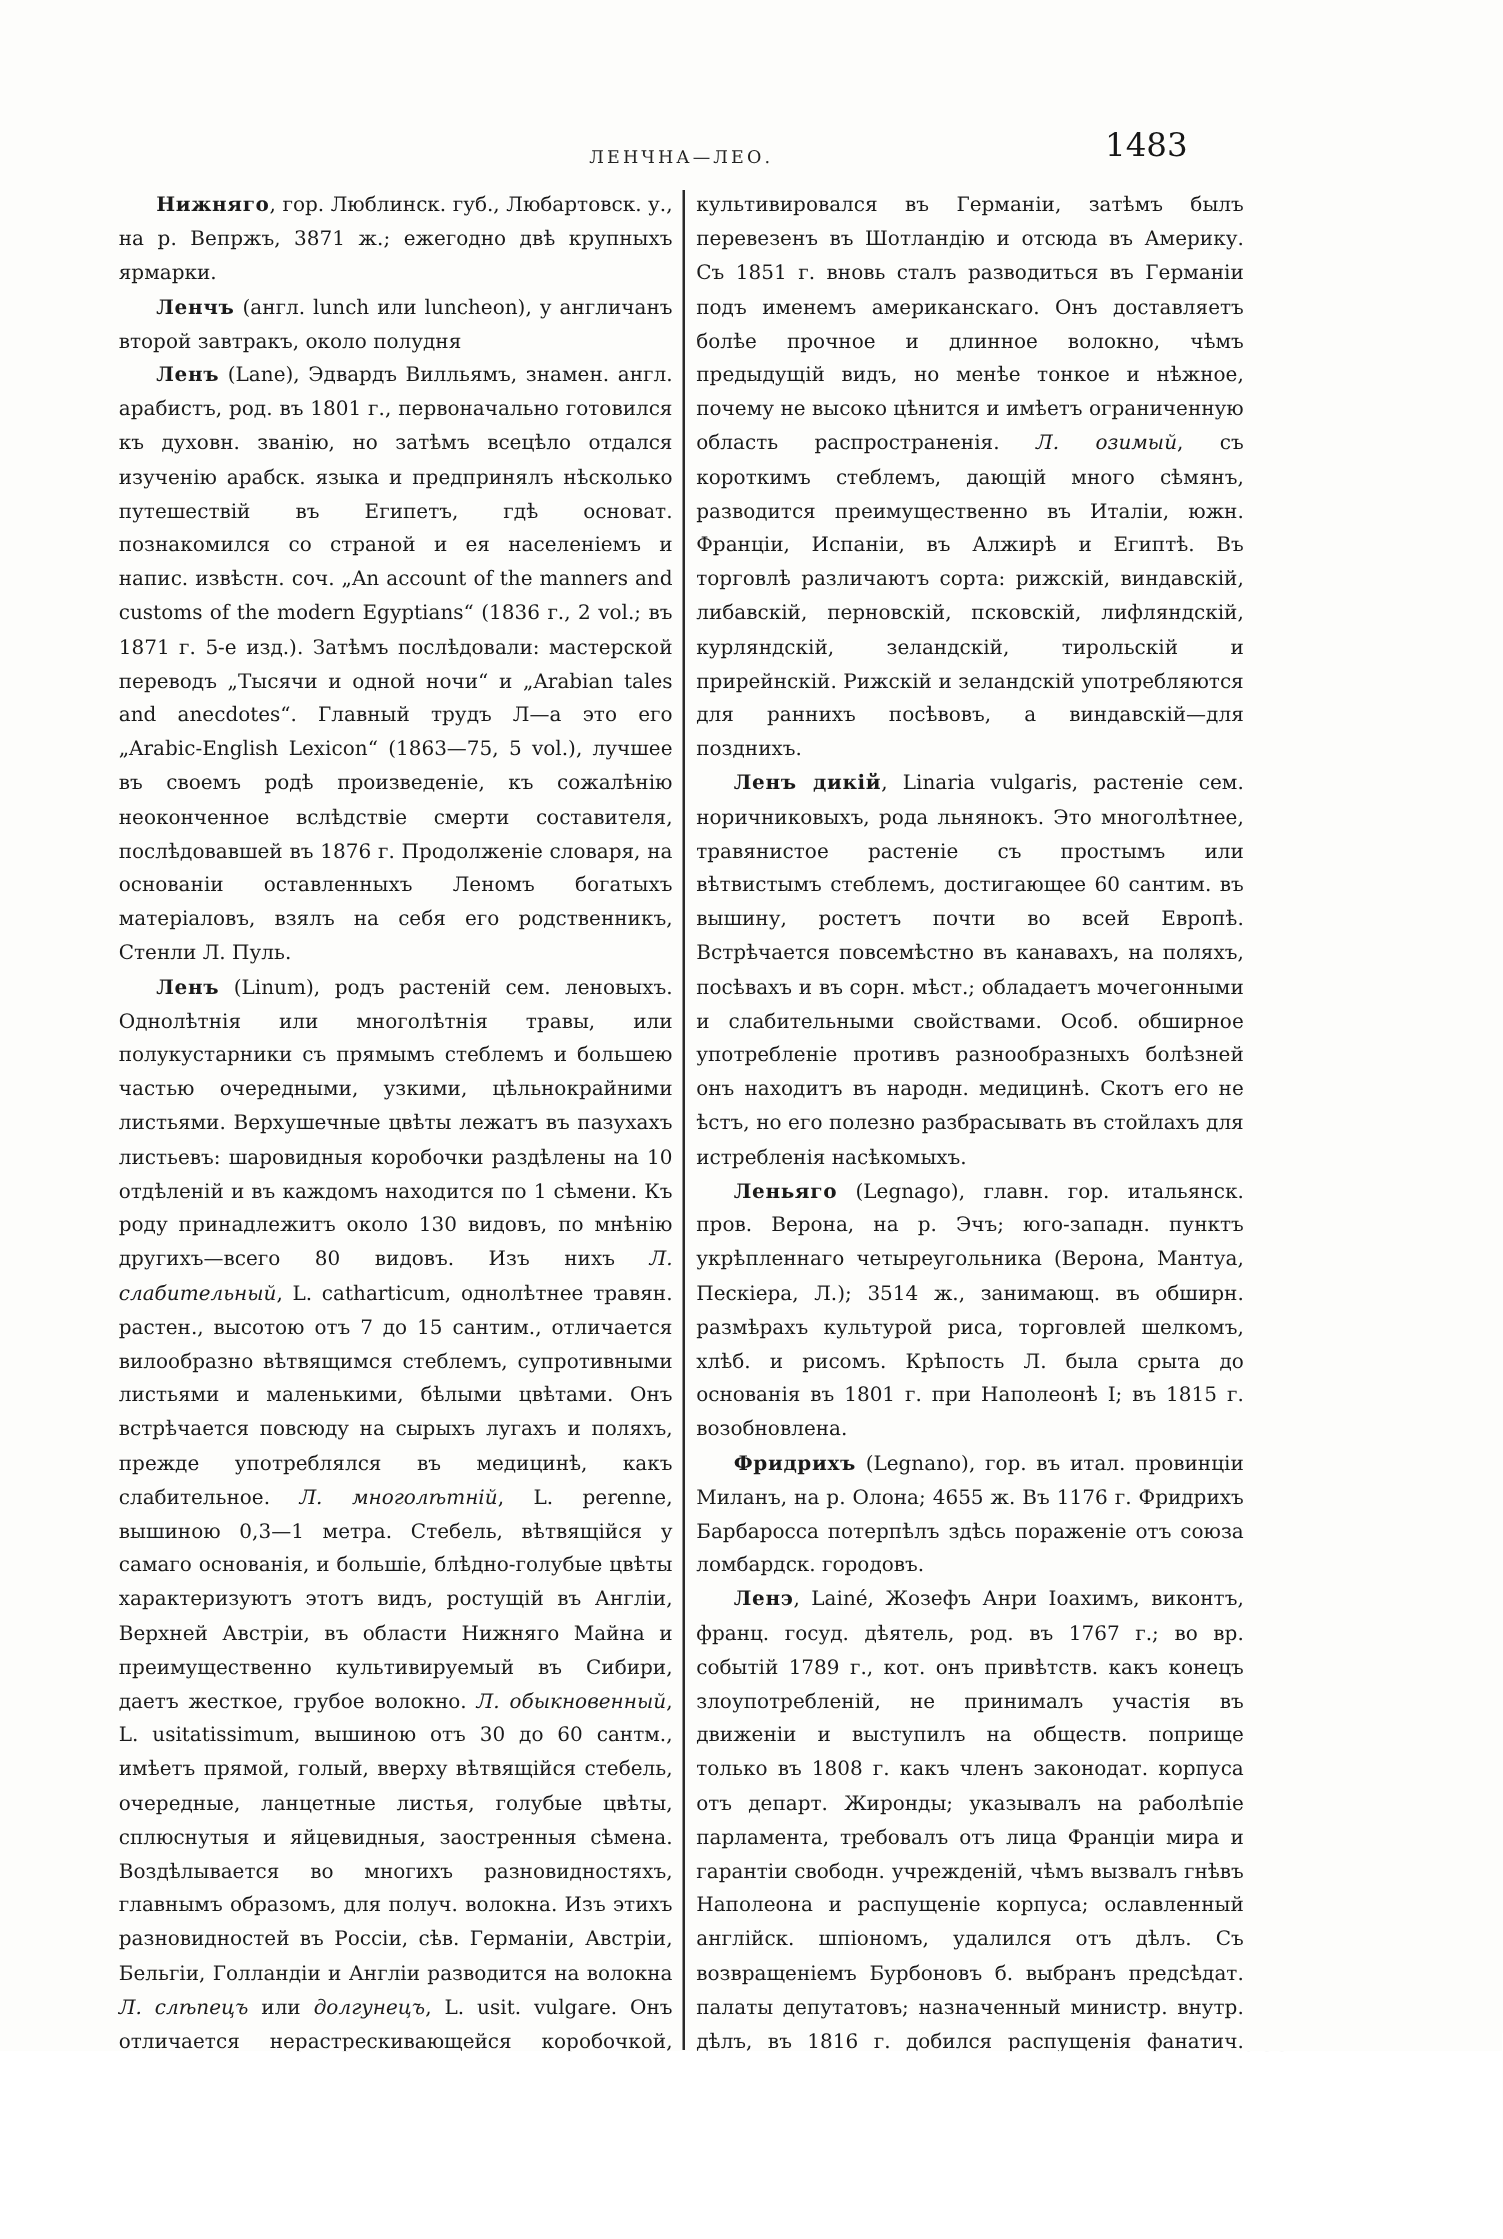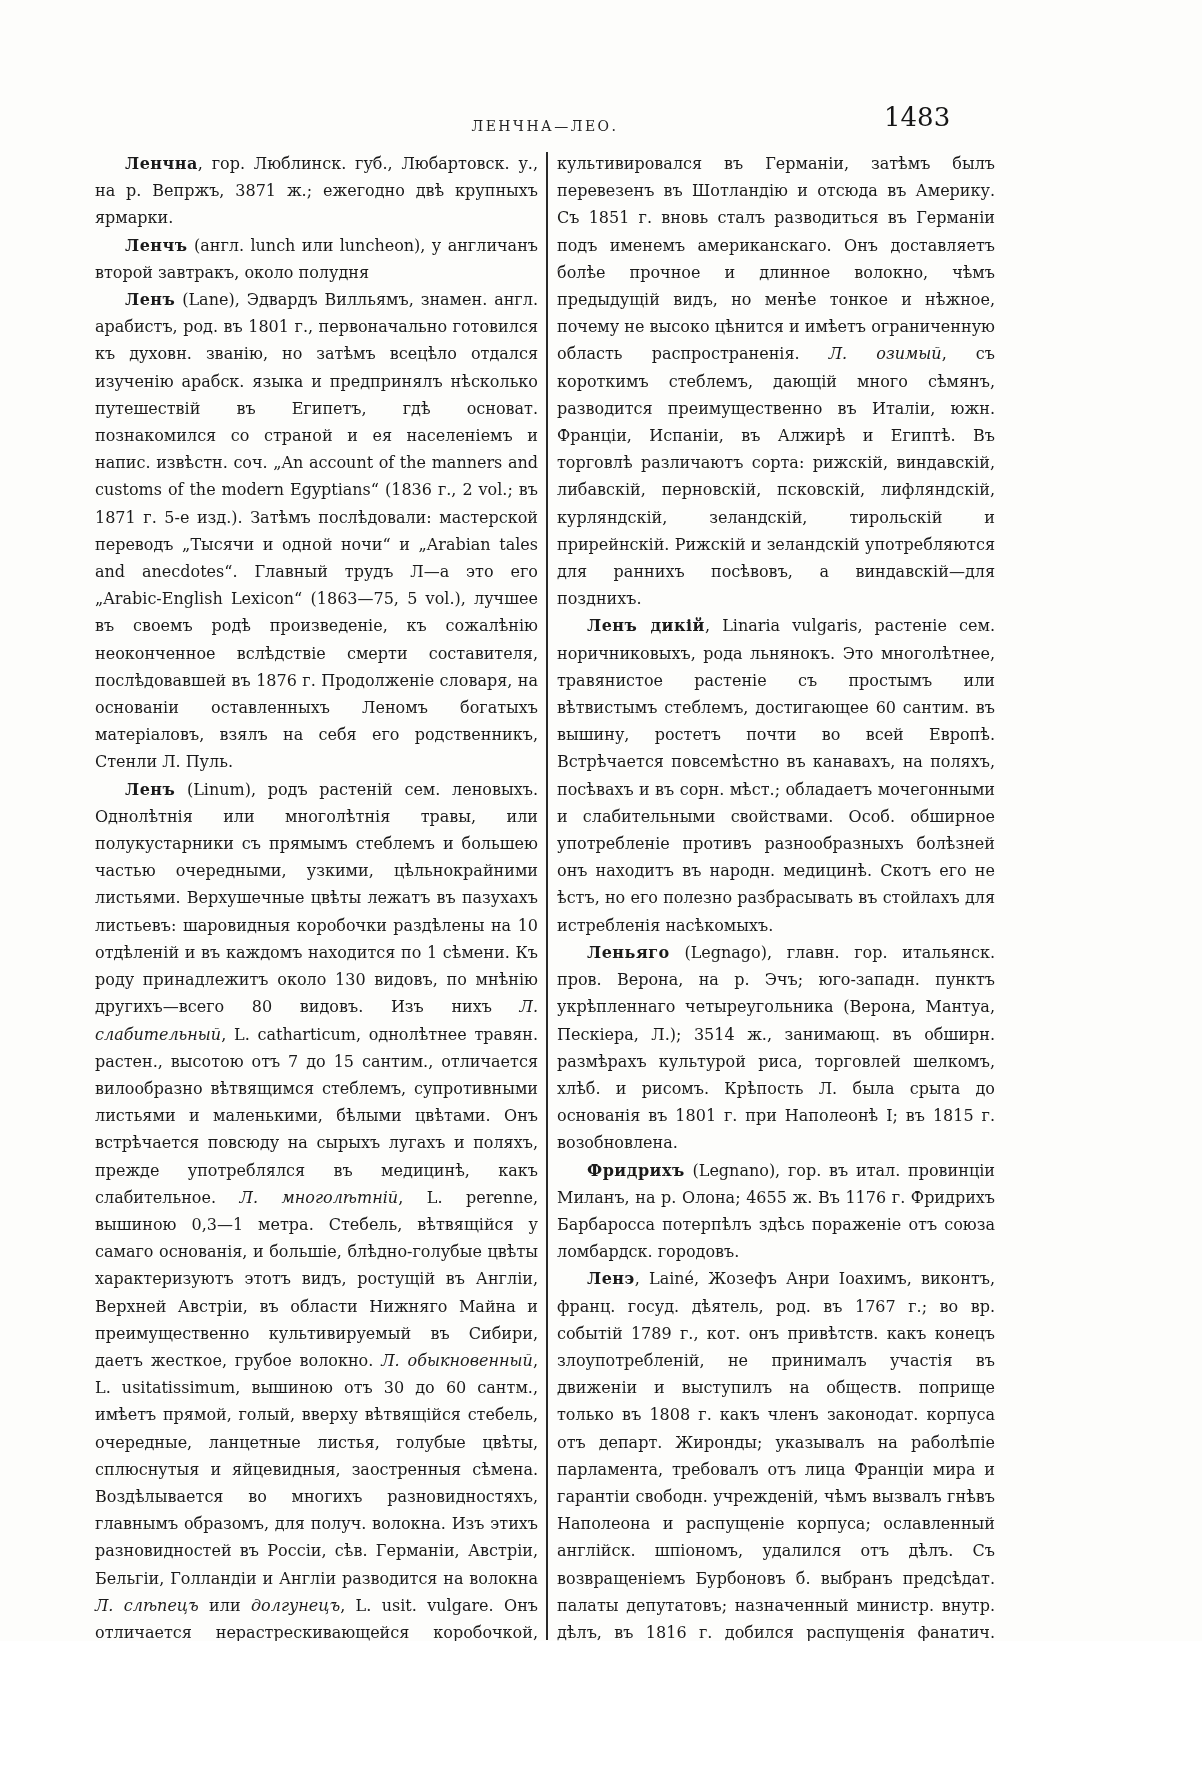--- a/index.html
+++ b/index.html
@@ -51,21 +51,21 @@
 </head>
 <body>
 
 <div class="page">
   <div class="running-header">ЛЕНЧНА—ЛЕО.</div>
   <div class="page-number">1483</div>
 
   <div class="column-divider"></div>
 
   <div class="col col-left">
-      <p class="para indent"><span class="headword">Ленчна</span><span>, гор. Люблинск. губ., Любартовск. у., на р. Вепржъ, 3871 ж.; ежегодно двѣ крупныхъ ярмарки.</span></p>
+      <p class="para indent"><span class="headword">Нижняго</span><span>, гор. Люблинск. губ., Любартовск. у., на р. Вепржъ, 3871 ж.; ежегодно двѣ крупныхъ ярмарки.</span></p>
       <p class="para indent"><span class="headword">Ленчъ</span><span> (англ. lunch или luncheon), у англичанъ второй завтракъ, около полудня</span></p>
       <p class="para indent"><span class="headword">Ленъ</span><span> (Lane), Эдвардъ Вилльямъ, знамен. англ. арабистъ, род. въ 1801 г., первоначально готовился къ духовн. званію, но затѣмъ всецѣло отдался изученію арабск. языка и предпринялъ нѣсколько путешествій въ Египетъ, гдѣ основат. познакомился со страной и ея населеніемъ и напис. извѣстн. соч. „An account of the manners and customs of the modern Egyptians“ (1836 г., 2 vol.; въ 1871 г. 5-е изд.). Затѣмъ послѣдовали: мастерской переводъ „Тысячи и одной ночи“ и „Arabian tales and anecdotes“. Главный трудъ Л—а это его „Arabic-English Lexicon“ (1863—75, 5 vol.), лучшее въ своемъ родѣ произведеніе, къ сожалѣнію неоконченное вслѣдствіе смерти составителя, послѣдовавшей въ 1876 г. Продолженіе словаря, на основаніи оставленныхъ Леномъ богатыхъ матеріаловъ, взялъ на себя его родственникъ, Стенли Л. Пуль.</span></p>
       <p class="para indent"><span class="headword">Ленъ</span><span> (Linum), родъ растеній сем. леновыхъ. Однолѣтнія или многолѣтнія травы, или полукустарники съ прямымъ стеблемъ и большею частью очередными, узкими, цѣльнокрайними листьями. Верхушечные цвѣты лежатъ въ пазухахъ листьевъ: шаровидныя коробочки раздѣлены на 10 отдѣленій и въ каждомъ находится по 1 сѣмени. Къ роду принадлежитъ около 130 видовъ, по мнѣнію другихъ—всего 80 видовъ. Изъ нихъ </span><span class="latin-italic">Л. слабительный</span><span>, L. catharticum, однолѣтнее травян. растен., высотою отъ 7 до 15 сантим., отличается вилообразно вѣтвящимся стеблемъ, супротивными листьями и маленькими, бѣлыми цвѣтами. Онъ встрѣчается повсюду на сырыхъ лугахъ и поляхъ, прежде употреблялся въ медицинѣ, какъ слабительное. </span><span class="latin-italic">Л. многолѣтній</span><span>, L. perenne, вышиною 0,3—1 метра. Стебель, вѣтвящійся у самаго основанія, и большіе, блѣдно-голубые цвѣты характеризуютъ этотъ видъ, ростущій въ Англіи, Верхней Австріи, въ области Нижняго Майна и преимущественно культивируемый въ Сибири, даетъ жесткое, грубое волокно. </span><span class="latin-italic">Л. обыкновенный</span><span>, L. usitatissimum, вышиною отъ 30 до 60 сантм., имѣетъ прямой, голый, вверху вѣтвящійся стебель, очередные, ланцетные листья, голубые цвѣты, сплюснутыя и яйцевидныя, заостренныя сѣмена. Воздѣлывается во многихъ разновидностяхъ, главнымъ образомъ, для получ. волокна. Изъ этихъ разновидностей въ Россіи, сѣв. Германіи, Австріи, Бельгіи, Голландіи и Англіи разводится на волокна </span><span class="latin-italic">Л. слѣпецъ</span><span> или </span><span class="latin-italic">долгунецъ</span><span>, L. usit. vulgare. Онъ отличается нерастрескивающейся коробочкой, высокимъ, маловѣтвящимся стеблемъ и не особенно нѣжнымъ и мягкимъ волокномъ. Другая разновидность, </span><span class="latin-italic">Л. прыгунъ</span><span> или </span><span class="latin-italic">скакунъ</span><span>, L. usit. crepitans, разводится въ южн. Германіи. Его большая коробочка при высыханіи растрескивается съ легкимъ шумомъ. Кромѣ того, онъ еще отличается короткимъ, вѣтвистымъ стеблемъ, большими листьями, цвѣтами и сѣмянными коробочками, тонкимъ, мягкимъ, но короткимъ волокномъ и болѣе свѣтлыми, маслянистыми сѣменами. Третья разновидность, американскій ленъ, </span></p>
     </div>
 
   <div class="col col-right">
       <p class="para"><span>культивировался въ Германіи, затѣмъ былъ перевезенъ въ Шотландію и отсюда въ Америку. Съ 1851 г. вновь сталъ разводиться въ Германіи подъ именемъ американскаго. Онъ доставляетъ болѣе прочное и длинное волокно, чѣмъ предыдущій видъ, но менѣе тонкое и нѣжное, почему не высоко цѣнится и имѣетъ ограниченную область распространенія. </span><span class="latin-italic">Л. озимый</span><span>, съ короткимъ стеблемъ, дающій много сѣмянъ, разводится преимущественно въ Италіи, южн. Франціи, Испаніи, въ Алжирѣ и Египтѣ. Въ торговлѣ различаютъ сорта: рижскій, виндавскій, либавскій, перновскій, псковскій, лифляндскій, курляндскій, зеландскій, тирольскій и прирейнскій. Рижскій и зеландскій употребляются для раннихъ посѣвовъ, а виндавскій—для позднихъ.</span></p>
       <p class="para indent"><span class="headword">Ленъ дикій</span><span>, Linaria vulgaris, растеніе сем. норичниковыхъ, рода льнянокъ. Это многолѣтнее, травянистое растеніе съ простымъ или вѣтвистымъ стеблемъ, достигающее 60 сантим. въ вышину, ростетъ почти во всей Европѣ. Встрѣчается повсемѣстно въ канавахъ, на поляхъ, посѣвахъ и въ сорн. мѣст.; обладаетъ мочегонными и слабительными свойствами. Особ. обширное употребленіе противъ разнообразныхъ болѣзней онъ находитъ въ народн. медицинѣ. Скотъ его не ѣстъ, но его полезно разбрасывать въ стойлахъ для истребленія насѣкомыхъ.</span></p>
       <p class="para indent"><span class="headword">Леньяго</span><span> (Legnago), главн. гор. итальянск. пров. Верона, на р. Эчъ; юго-западн. пунктъ укрѣпленнаго четыреугольника (Верона, Мантуа, Пескіера, Л.); 3514 ж., занимающ. въ обширн. размѣрахъ культурой риса, торговлей шелкомъ, хлѣб. и рисомъ. Крѣпость Л. была срыта до основанія въ 1801 г. при Наполеонѣ I; въ 1815 г. возобновлена.</span></p>
       <p class="para indent"><span class="headword">Фридрихъ</span><span> (Legnano), гор. въ итал. провинціи Миланъ, на р. Олона; 4655 ж. Въ 1176 г. Фридрихъ Барбаросса потерпѣлъ здѣсь пораженіе отъ союза ломбардск. городовъ.</span></p>

